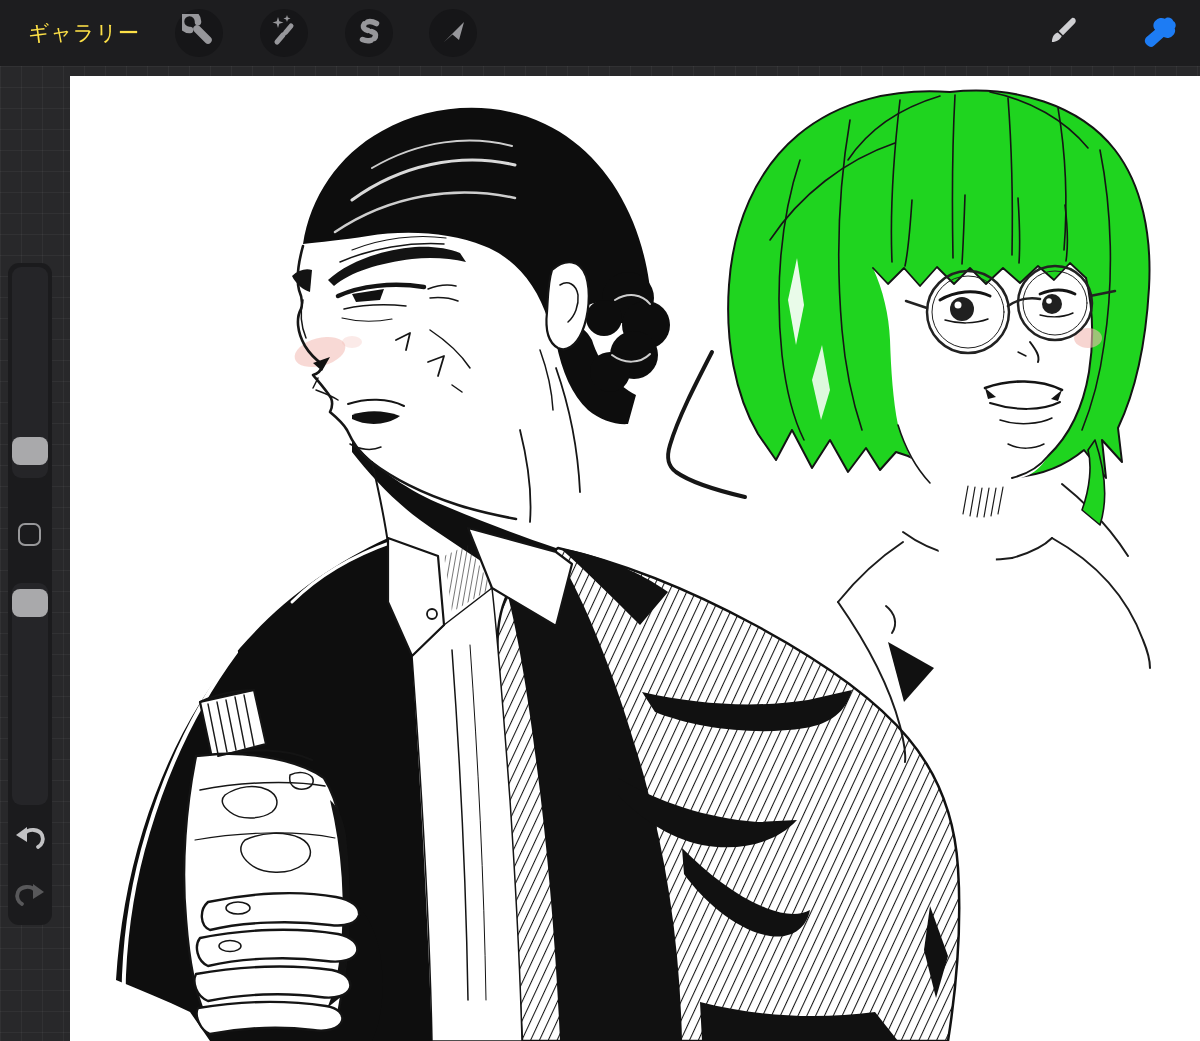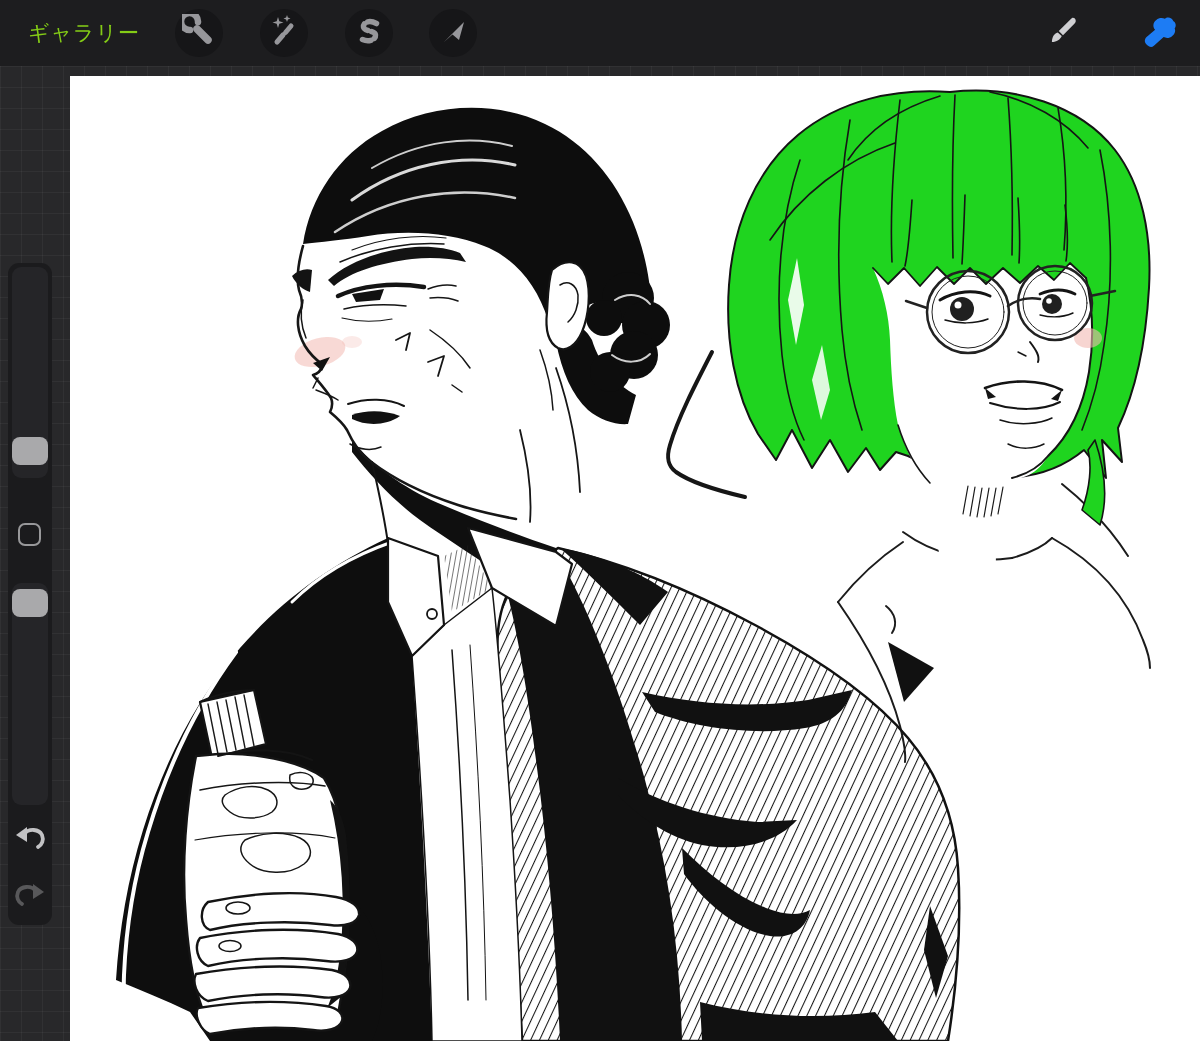--- a/index.html
+++ b/index.html
@@ -4,21 +4,21 @@
 <style>
   * { margin:0; padding:0; box-sizing:border-box; }
   html,body { width:1200px; height:1041px; overflow:hidden;
     font-family:"Liberation Sans", sans-serif; background:#28282a; }
   .screen { position:relative; width:1200px; height:1041px; }
 
   
   .topbar { position:absolute; left:0; top:0; width:1200px; height:66px;
     background:#1d1d1f; z-index:30; }
   .gallery-btn { position:absolute; left:28px; top:0; height:66px;
-    display:flex; align-items:center; color:#84cc16; font-size:21px;
+    display:flex; align-items:center; color:#fde047; font-size:21px;
     letter-spacing:1px; cursor:default;font-family:Liberation Mono, monospace; }
   .tool-circle { position:absolute; top:9px; width:48px; height:48px;
     border-radius:50%; background:#161618; display:flex;
     align-items:center; justify-content:center; }
   .tc-1 { left:175px; } .tc-2 { left:260px; } .tc-3 { left:345px; } .tc-4 { left:429px; }
   .right-tool { position:absolute; top:13px; width:40px; height:40px;
     display:flex; align-items:center; justify-content:center; }
   .rt-brush { left:1043px; } .rt-smudge { left:1140px; }
 
   

